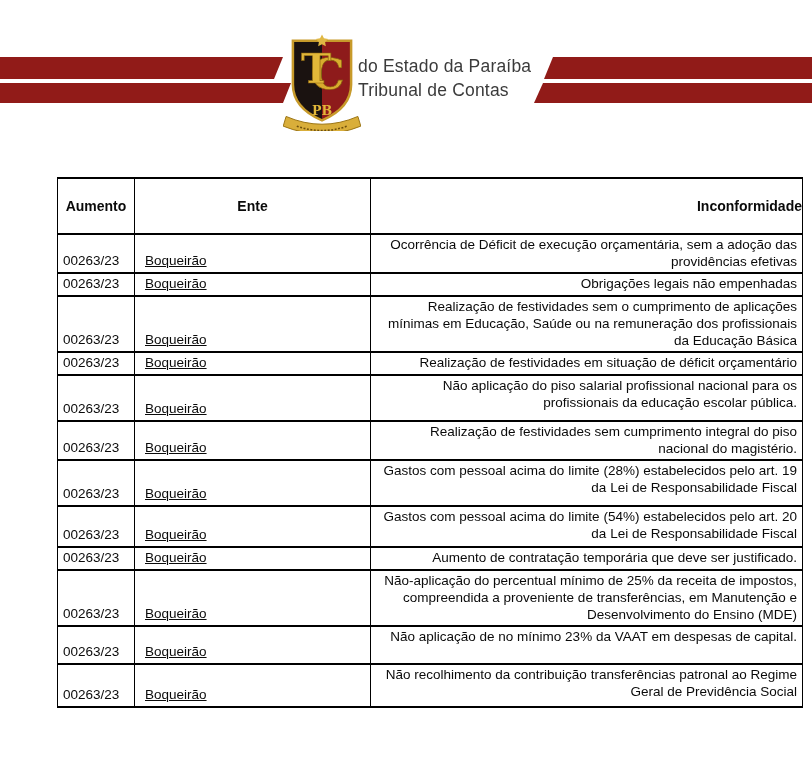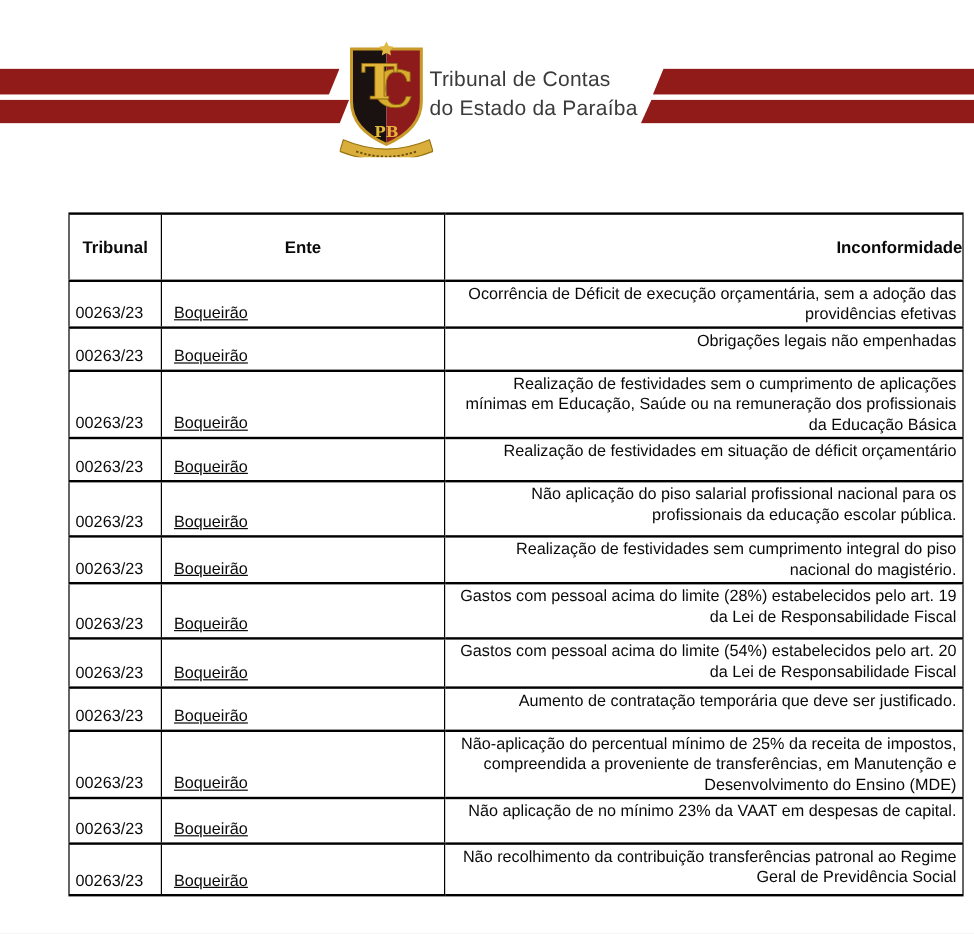--- a/index.html
+++ b/index.html
@@ -44,21 +44,21 @@
     border:1.5px solid #000;
     border-top-width:2px;
     border-bottom-width:2px;
     overflow:hidden;
   }
   table.doc thead tr { height:56px; }
   table.doc th { font-weight:bold; vertical-align:middle; font-size:14px; }
   th.col-processo { text-align:center; }
   th.col-ente     { text-align:center; }
   th.col-inconformidade { text-align:right; padding-left:6px; }
-  td.col-processo { vertical-align:bottom; text-align:left; padding:14px 2px 3px 5px; }
+  td.col-processo { vertical-align:bottom; text-align:left; padding:1px 2px 3px 5px; }
   td.col-ente     { vertical-align:bottom; text-align:left; padding:1px 2px 3px 10px;text-decoration:underline; }
   td.col-inconformidade { vertical-align:top; text-align:right; padding:1px 5px 2px 6px; }
   tbody tr:nth-child(1)  { height:34px; }
   tbody tr:nth-child(2)  { height:19px; }
   tbody tr:nth-child(3)  { height:55px; }
   tbody tr:nth-child(4)  { height:20px; }
   tbody tr:nth-child(5)  { height:46px; }
   tbody tr:nth-child(6)  { height:35px; }
   tbody tr:nth-child(7)  { height:46px; }
   tbody tr:nth-child(8)  { height:41px; }
@@ -96,34 +96,34 @@
 
       <path d="M40 0.5 l2 4 4.4 .65 -3.2 3.1 .75 4.4 -3.95 -2.1 -3.95 2.1 .75 -4.4 -3.2 -3.1 4.4 -.65 Z" fill="#e0b844"></path>
 
       <text x="46" y="57" font-family="DejaVu Serif, serif" font-weight="bold" font-size="44" fill="#d9ac2e" stroke="#8a6410" stroke-width="0.7" text-anchor="middle">C</text>
       <text x="34" y="50" font-family="DejaVu Serif, serif" font-weight="bold" font-size="42" fill="#e2b739" stroke="#8a6410" stroke-width="0.7" text-anchor="middle">T</text>
 
       <text x="40" y="83" font-family="DejaVu Serif, serif" font-weight="bold" font-size="13" fill="#e2b739" text-anchor="middle">PB</text>
     </svg>
 
     <div class="org-name">
+      <div>do Estado da Paraíba</div>
       <div>Tribunal de Contas</div>
-      <div>do Estado da Paraíba</div>
     </div>
   </header>
 
   <table class="doc">
     <colgroup>
       <col style="width:77px">
       <col style="width:236px">
       <col style="width:432px">
     </colgroup>
     <thead>
       <tr>
-        <th class="col-processo">Tribunal</th>
+        <th class="col-processo">Aumento</th>
         <th class="col-ente">Ente</th>
         <th class="col-inconformidade">Inconformidade</th>
       </tr>
     </thead>
     <tbody>
         <tr>
           <td class="col-processo">00263/23</td>
           <td class="col-ente">Boqueirão</td>
           <td class="col-inconformidade">Ocorrência de Déficit de execução orçamentária, sem a adoção das providências efetivas</td>
         </tr>

